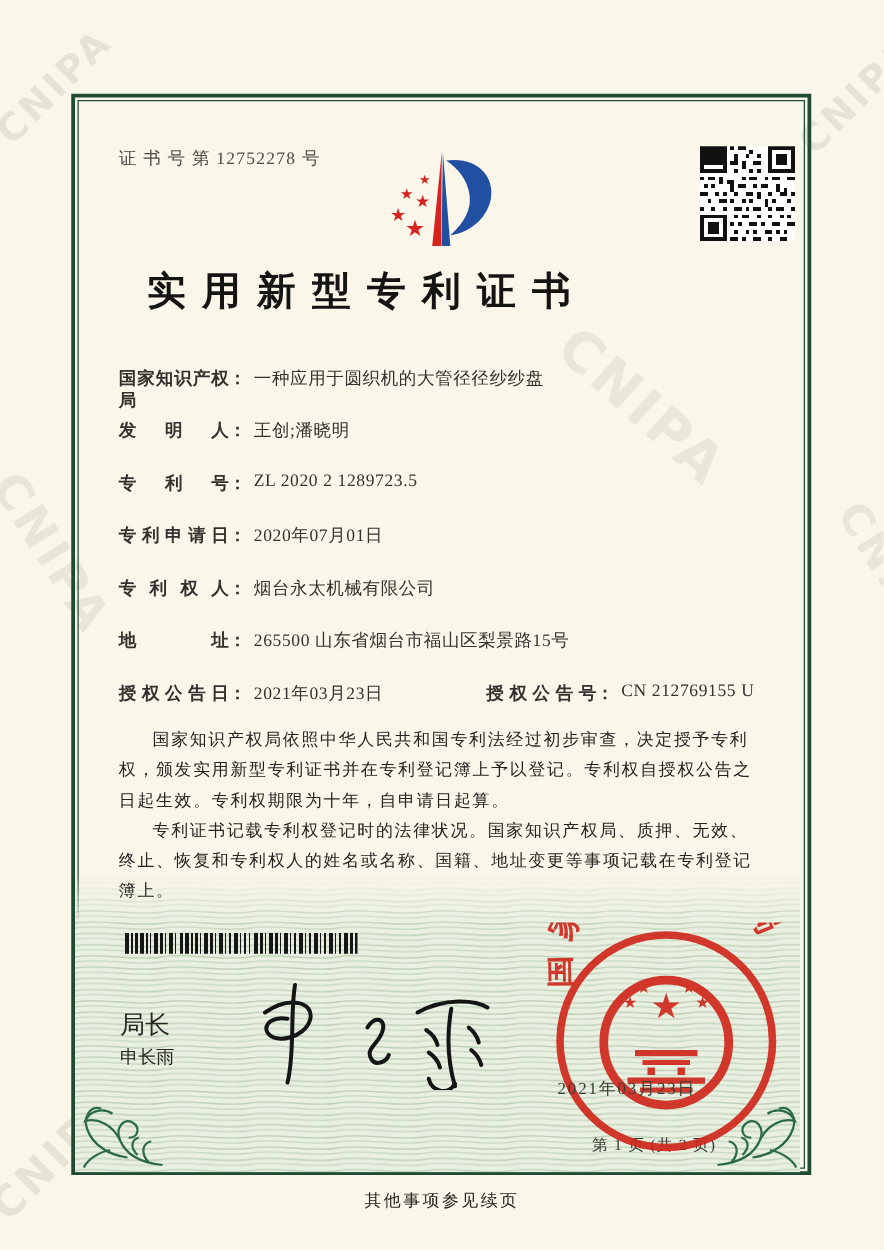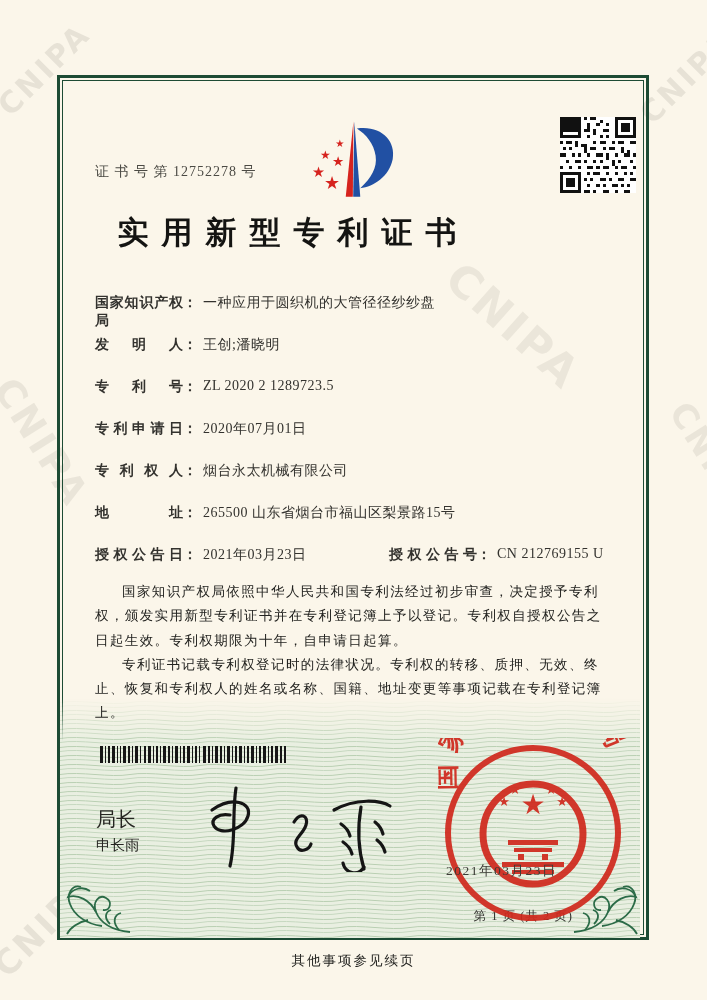--- a/index.html
+++ b/index.html
@@ -27,21 +27,21 @@
     border:3px solid #1d4b34;
   }
   .frame::before{
     content:""; position:absolute; inset:2px; border:1px solid #1d4b34;
   }
   .guilloche{position:absolute; left:60px; top:698px; width:580px; height:240px; z-index:1;}
   .flourish{position:absolute; z-index:4;}
   
   .cert-no{
     position:absolute; left:95px; top:118px; font-size:14px; color:#4b4a44;
-    letter-spacing:1px; z-index:3;margin-top:45px;
+    letter-spacing:1px; z-index:3;
   }
   .qr{position:absolute; left:560px; top:117px; width:76px; height:76px; z-index:3;}
   .logo{position:absolute; left:292px; top:112px; width:128px; height:102px; z-index:3;}
   .title{
     position:absolute; left:0; top:212px; width:568px; text-align:center;
     font-size:31px; font-weight:700; letter-spacing:13px; padding-left:19px;
     box-sizing:border-box; color:#141412; z-index:3;
   }
   
   .fields{position:absolute; left:95px; top:294px; width:520px; z-index:3;}
@@ -218,21 +218,21 @@
         <span class="fcolon">：</span>
       <span class="fvalue fvalue-fixed">2021年03月23日</span>
       <span class="grant-label">授权公告号</span>
         <span class="fcolon">：</span>
       <span class="fvalue">CN 212769155 U</span>
     </div>
   </div>
 
   <div class="bodytext">
     <p>国家知识产权局依照中华人民共和国专利法经过初步审查，决定授予专利权，颁发实用新型专利证书并在专利登记簿上予以登记。专利权自授权公告之日起生效。专利权期限为十年，自申请日起算。</p>
-    <p>专利证书记载专利权登记时的法律状况。专利权的转移、质押、无效、终止、恢复和专利权人的姓名或名称、国籍、地址变更等事项记载在专利登记簿上。</p>
+    <p>专利证书记载专利权登记时的法律状况。国家知识产权局、质押、无效、终止、恢复和专利权人的姓名或名称、国籍、地址变更等事项记载在专利登记簿上。</p>
   </div>
 
   <svg class="barcode" viewBox="0 0 186 17" preserveAspectRatio="none" shape-rendering="crispEdges">
     <g fill="#161616">
       <rect x="0" width="3" height="17"></rect>
         <rect x="5" width="1" height="17"></rect>
         <rect x="8" width="2" height="17"></rect>
         <rect x="12" width="3" height="17"></rect>
         <rect x="17" width="1" height="17"></rect>
         <rect x="20" width="1" height="17"></rect>

